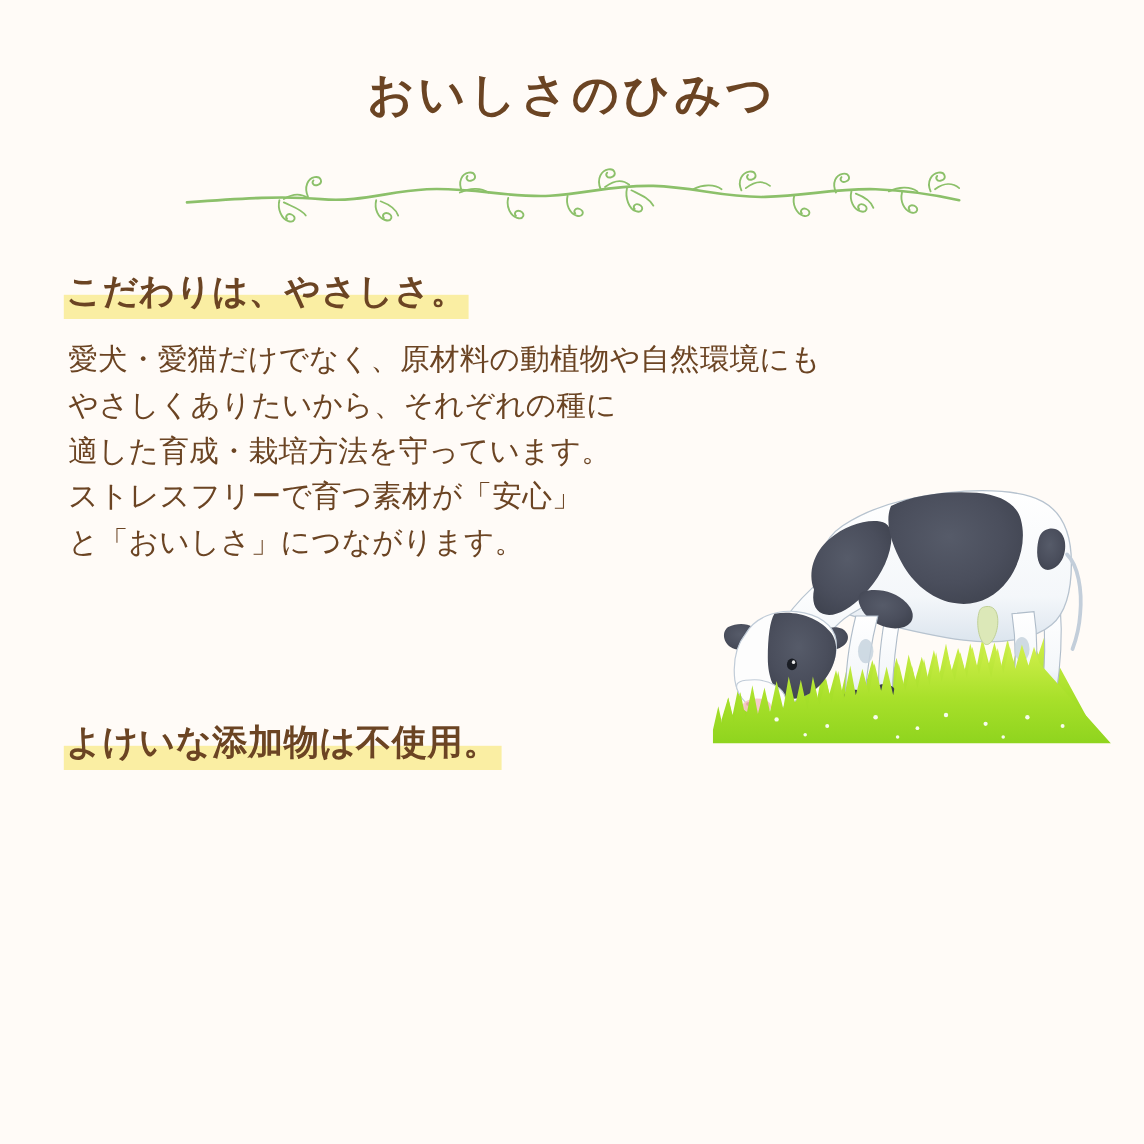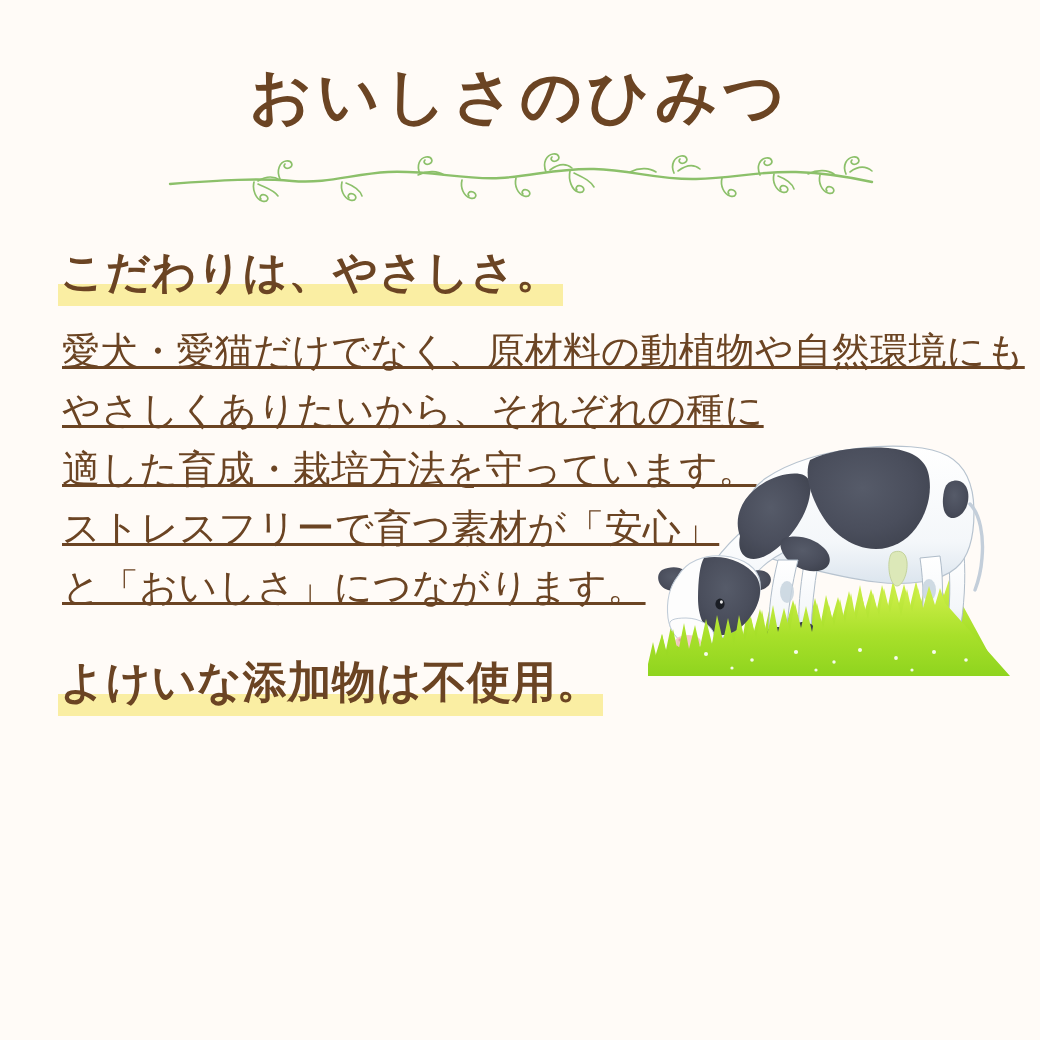--- a/index.html
+++ b/index.html
@@ -25,21 +25,21 @@
   
   .title-block {
     position: absolute;
     top: 62px;
     left: 0;
     width: 1040px;
     text-align: center;
   }
   .page-title {
     font-family: "DejaVu Sans", "Liberation Sans", sans-serif;
-    font-size: 61px;
+    font-size: 42px;
     font-weight: 700;
     color: #6b4423;
     letter-spacing: 0.085em;
     line-height: 1.12;
     margin: 0;
     white-space: nowrap;
   }
 
   
   .divider {
@@ -53,21 +53,21 @@
 
   
   .section { position: absolute; left: 58px; }
   .section-1 { top: 243px; }
   .section-2 { top: 653px; }
 
   .heading {
     position: relative;
     display: inline-block;
     font-family: "DejaVu Sans", "Liberation Sans", sans-serif;
-    font-size: 44px;
+    font-size: 32px;
     font-weight: 700;
     color: #6b4423;
     letter-spacing: 0.015em;
     line-height: 1.34;
     white-space: nowrap;
     margin: 0;
     padding: 0 2px 6px 2px;
   }
   .heading .hl-band {
     position: absolute;
@@ -79,27 +79,26 @@
     z-index: 0;
   }
   .heading .hl-text {
     position: relative;
     z-index: 1;
   }
 
   .body-text {
     margin: 12px 0 0 4px;
     font-family: "DejaVu Serif", "Liberation Serif", serif;
-    font-size: 38px;
+    font-size: 27px;
     font-weight: 400;
     color: #6b4423;
     line-height: 1.55;
     letter-spacing: 0.005em;
     white-space: pre-line;
-    text-decoration: underline;
   }
   .section-1 .body-text { margin-top: 14px; }
   .section-2 .body-text { margin-top: 14px; }
 
   
   .cow-illustration {
     position: absolute;
     left: 648px;
     top: 386px;
     width: 362px;

